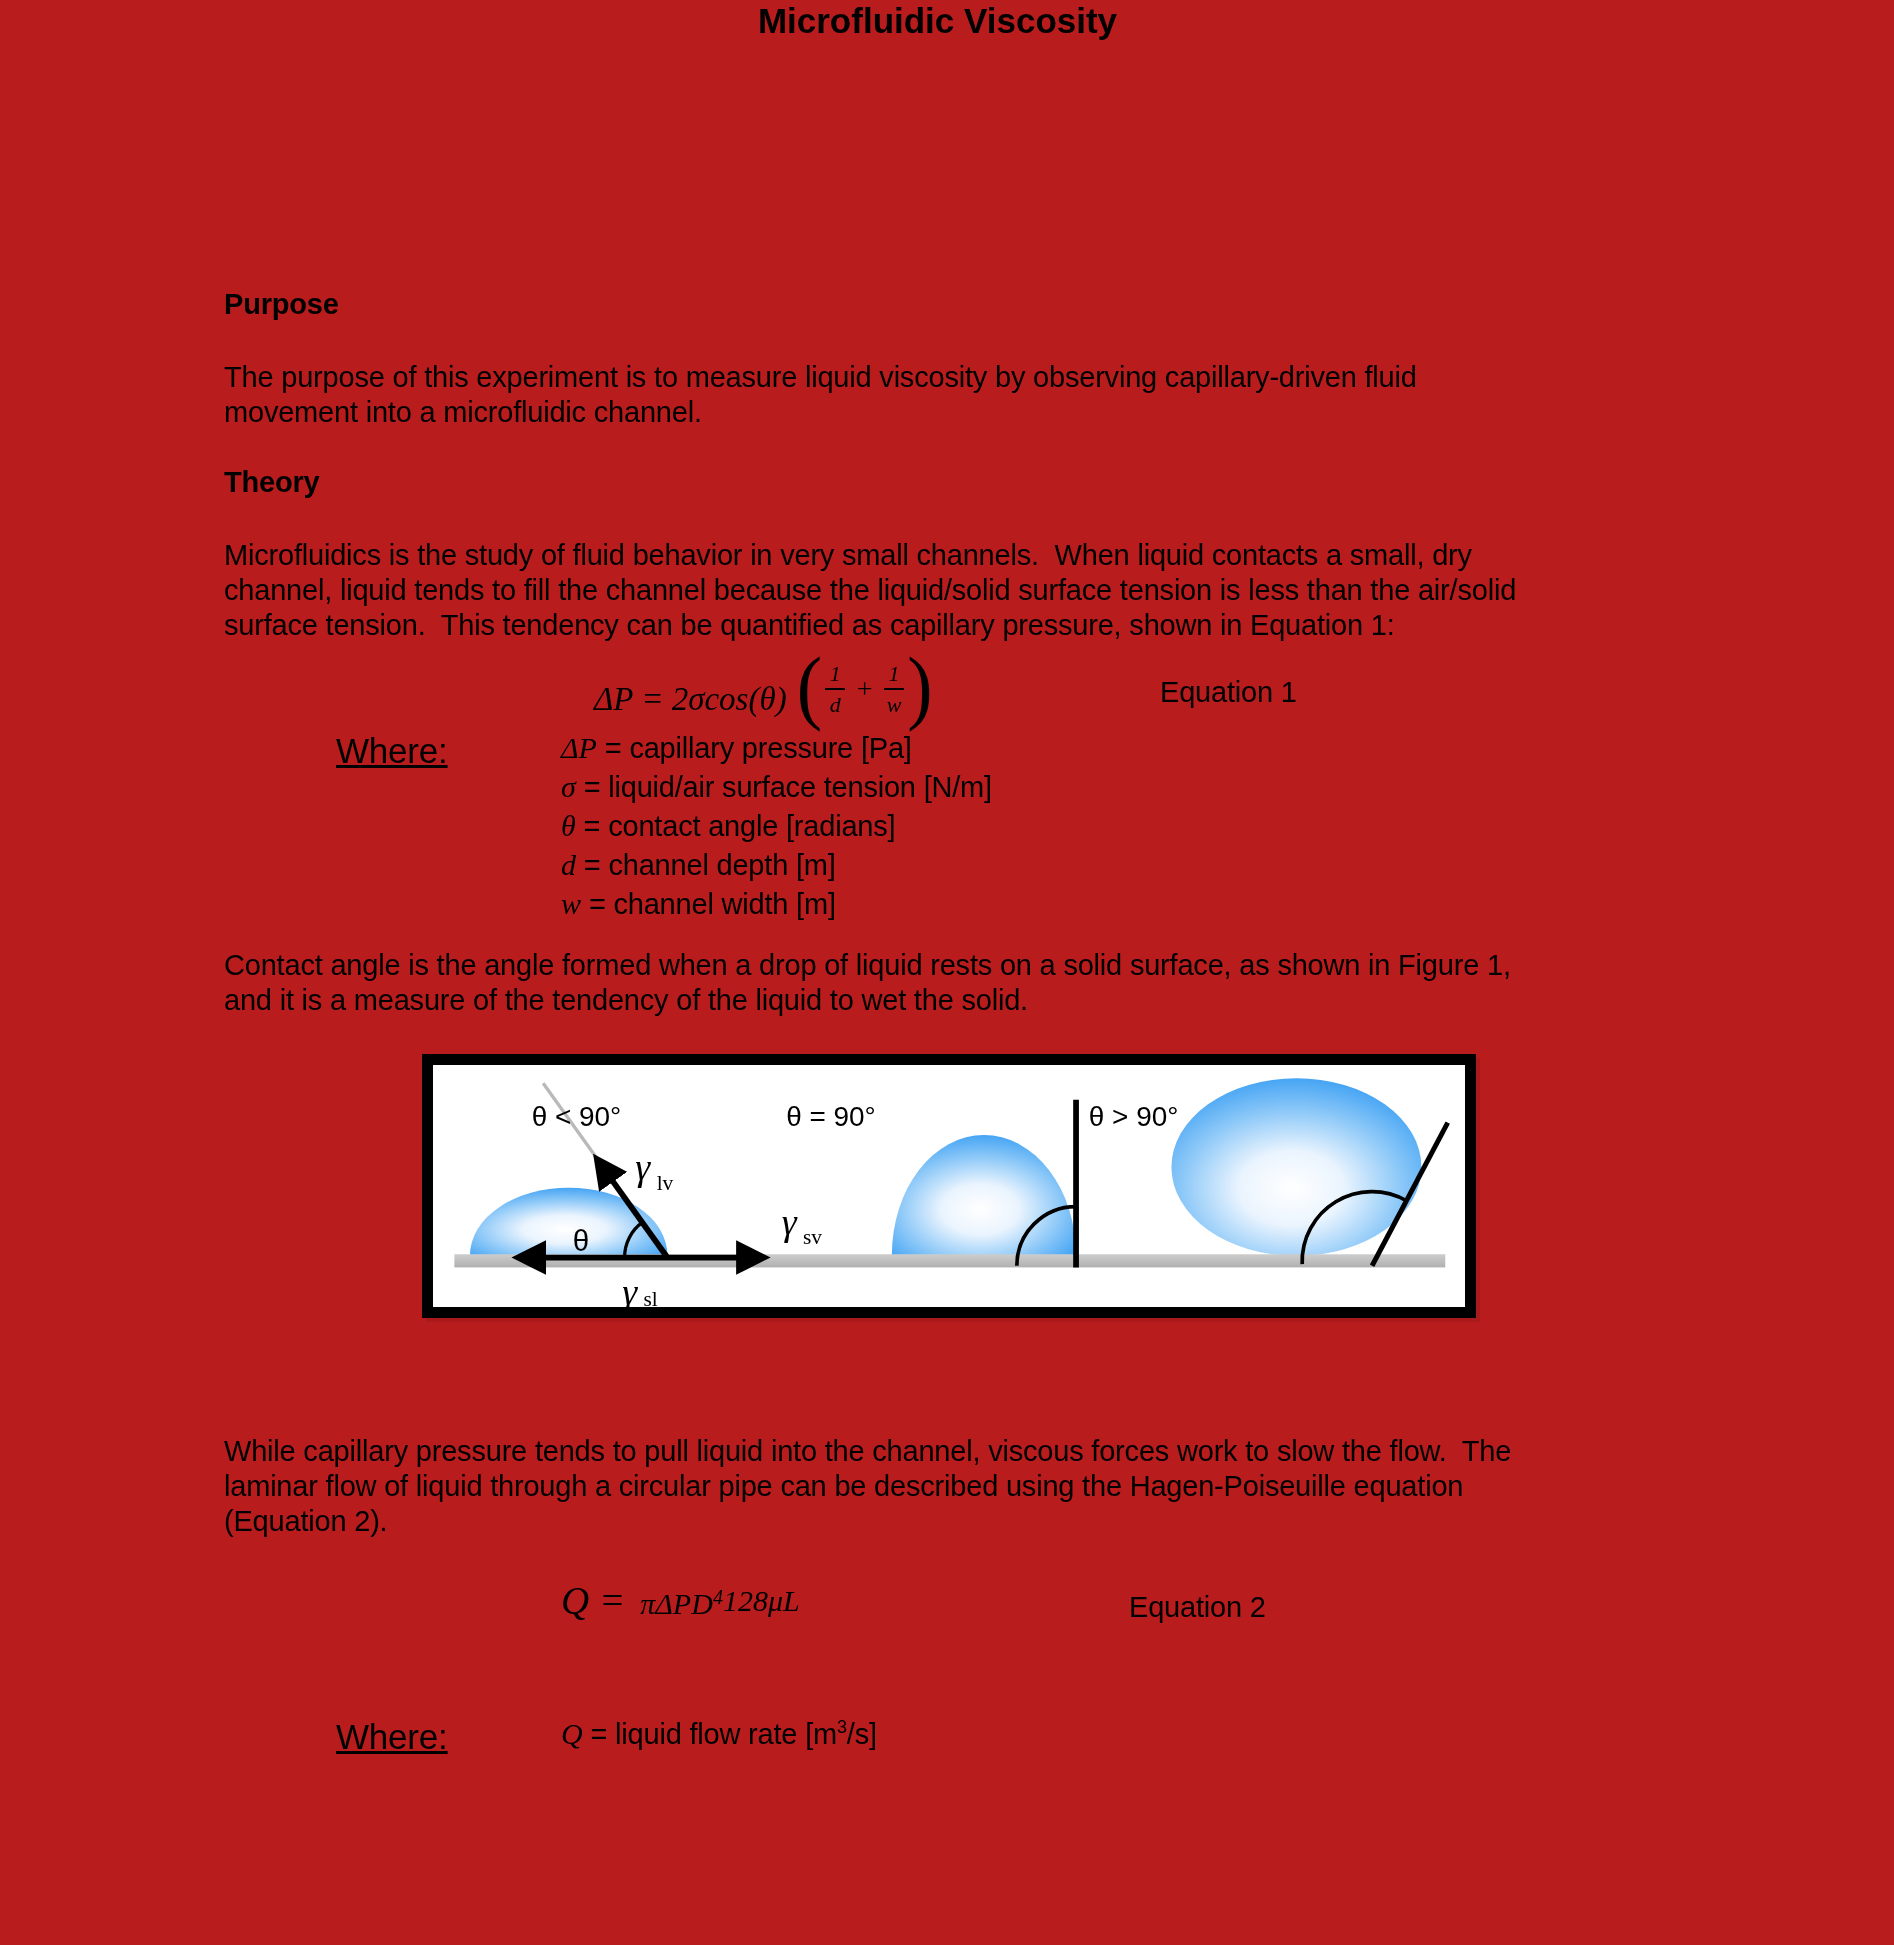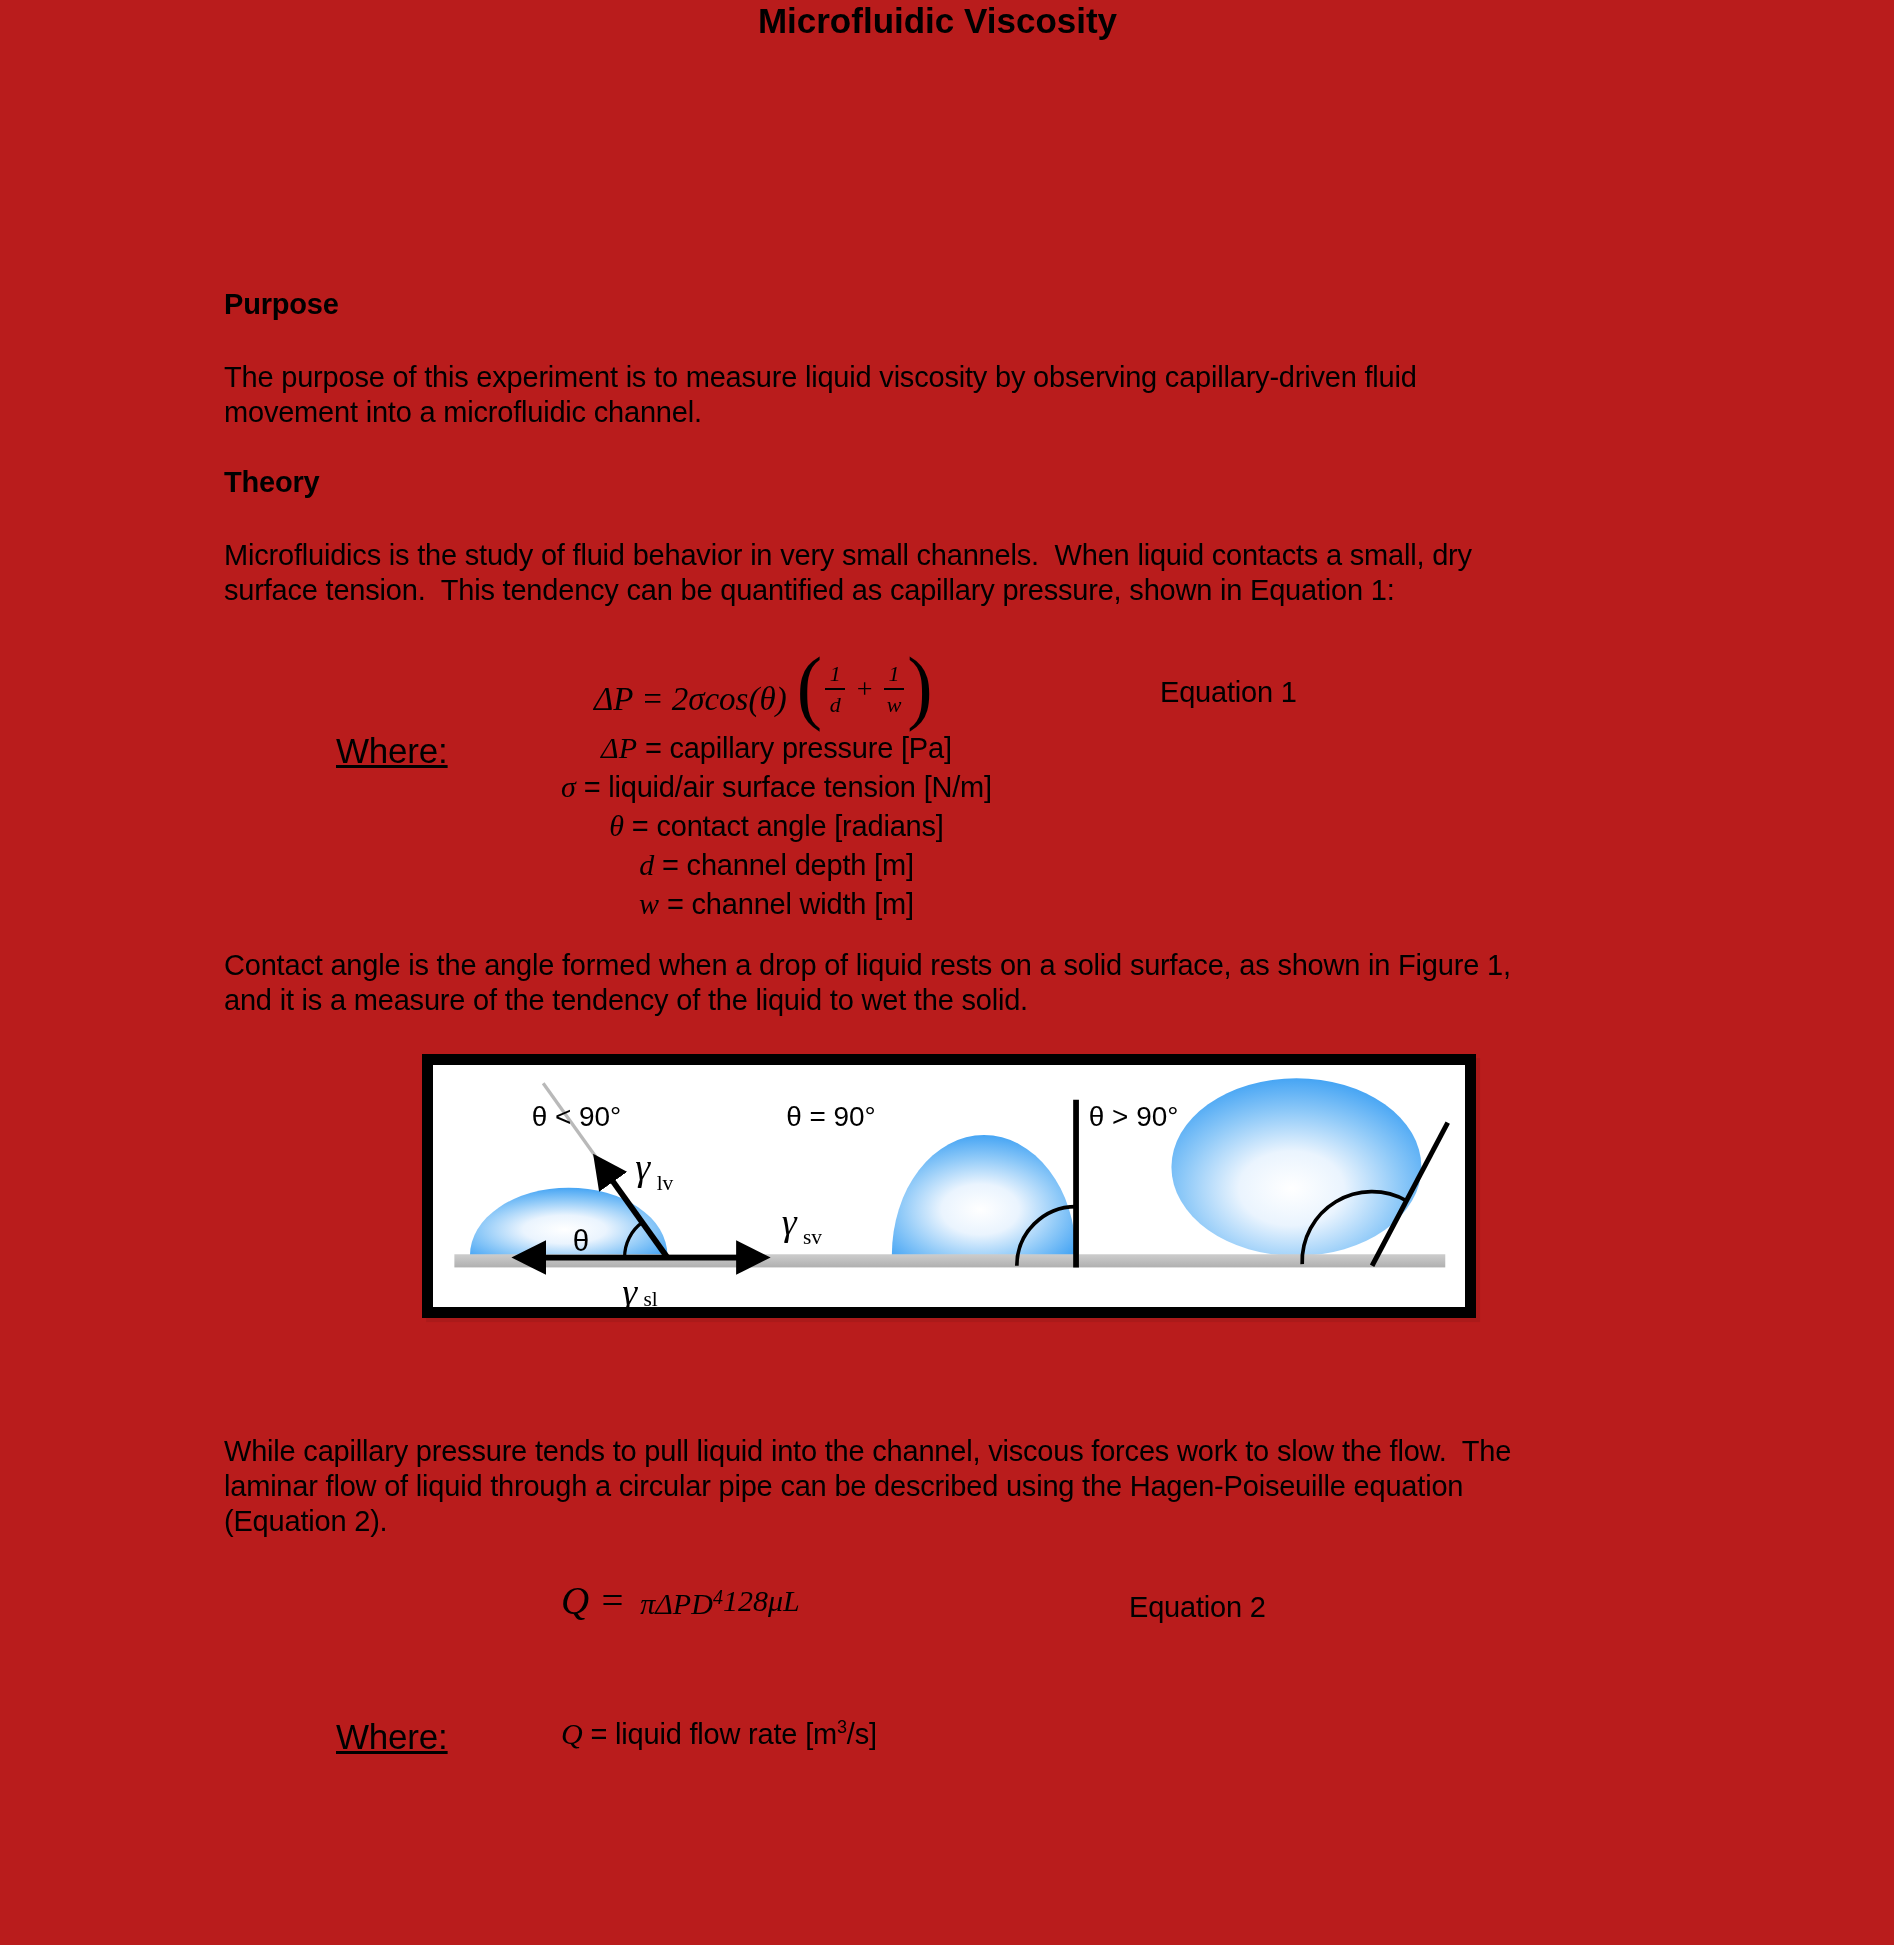--- a/index.html
+++ b/index.html
@@ -60,21 +60,21 @@
   .frac2 .num,.frac2 .den{font-style:italic; font-size:30px; line-height:35px;}
   .frac2 .bar{height:3.3px; background:#000; align-self:stretch; margin:1.6px 0;}
   .supx{font-size:20px; vertical-align:10px; font-style:italic;}
   .eq2-label{left:1129px; top:1591px;}
 
   
   .where-label{
     position:absolute; left:336px; font-size:35px; letter-spacing:-0.2px;text-decoration:underline;
   }
   .where-list{position:absolute; left:561px;}
-  .where-row{height:39px; display:flex; align-items:baseline;justify-content:center;}
+  .where-row{height:39px; display:flex; align-items:baseline;}
   .sym{font-family:"Liberation Serif", serif; font-style:italic; font-size:30px;}
   .def{font-size:29px; letter-spacing:-0.2px;}
   .sup3{font-size:18px; position:relative; top:-10.7px;}
 
   
   .figure-box{
     position:absolute; left:422px; top:1054px;
     width:1032px; height:242px;
     border:11.5px solid #000; background:#fff;
     box-shadow:4.1px 4.1px 0 rgba(0,0,0,0.07);
@@ -94,20 +94,21 @@
 
   <div class="heading" style="top:287px" data-bind="purpose.heading">Purpose</div>
   <div class="par" style="top:360px">
     <span class="line" data-bind="purpose.lines.0">The purpose of this experiment is to measure liquid viscosity by observing capillary-driven fluid</span>
     <span class="line" data-bind="purpose.lines.1">movement into a microfluidic channel.</span>
   </div>
 
   <div class="heading" style="top:465px" data-bind="theory.heading">Theory</div>
   <div class="par" style="top:538px">
     <span class="line" data-bind="theory.lines.0">Microfluidics is the study of fluid behavior in very small channels.  When liquid contacts a small, dry</span>
+    <span class="line" data-bind="theory.lines.1">channel, liquid tends to fill the channel because the liquid/solid surface tension is less than the air/solid</span>
     <span class="line" data-bind="theory.lines.2">surface tension.  This tendency can be quantified as capillary pressure, shown in Equation 1:</span>
   </div>
 
   <div class="eq1">
     <span class="eq-lhs" data-bind="equation1.lhs">ΔP = 2σcos(θ)</span>
     <span class="bigparen" data-bind="equation1.open_paren">(</span>
     <span class="mfrac">
       <span class="num" data-bind="equation1.frac1_num">1</span>
       <span class="bar"></span>
       <span class="den" data-bind="equation1.frac1_den">d</span>

